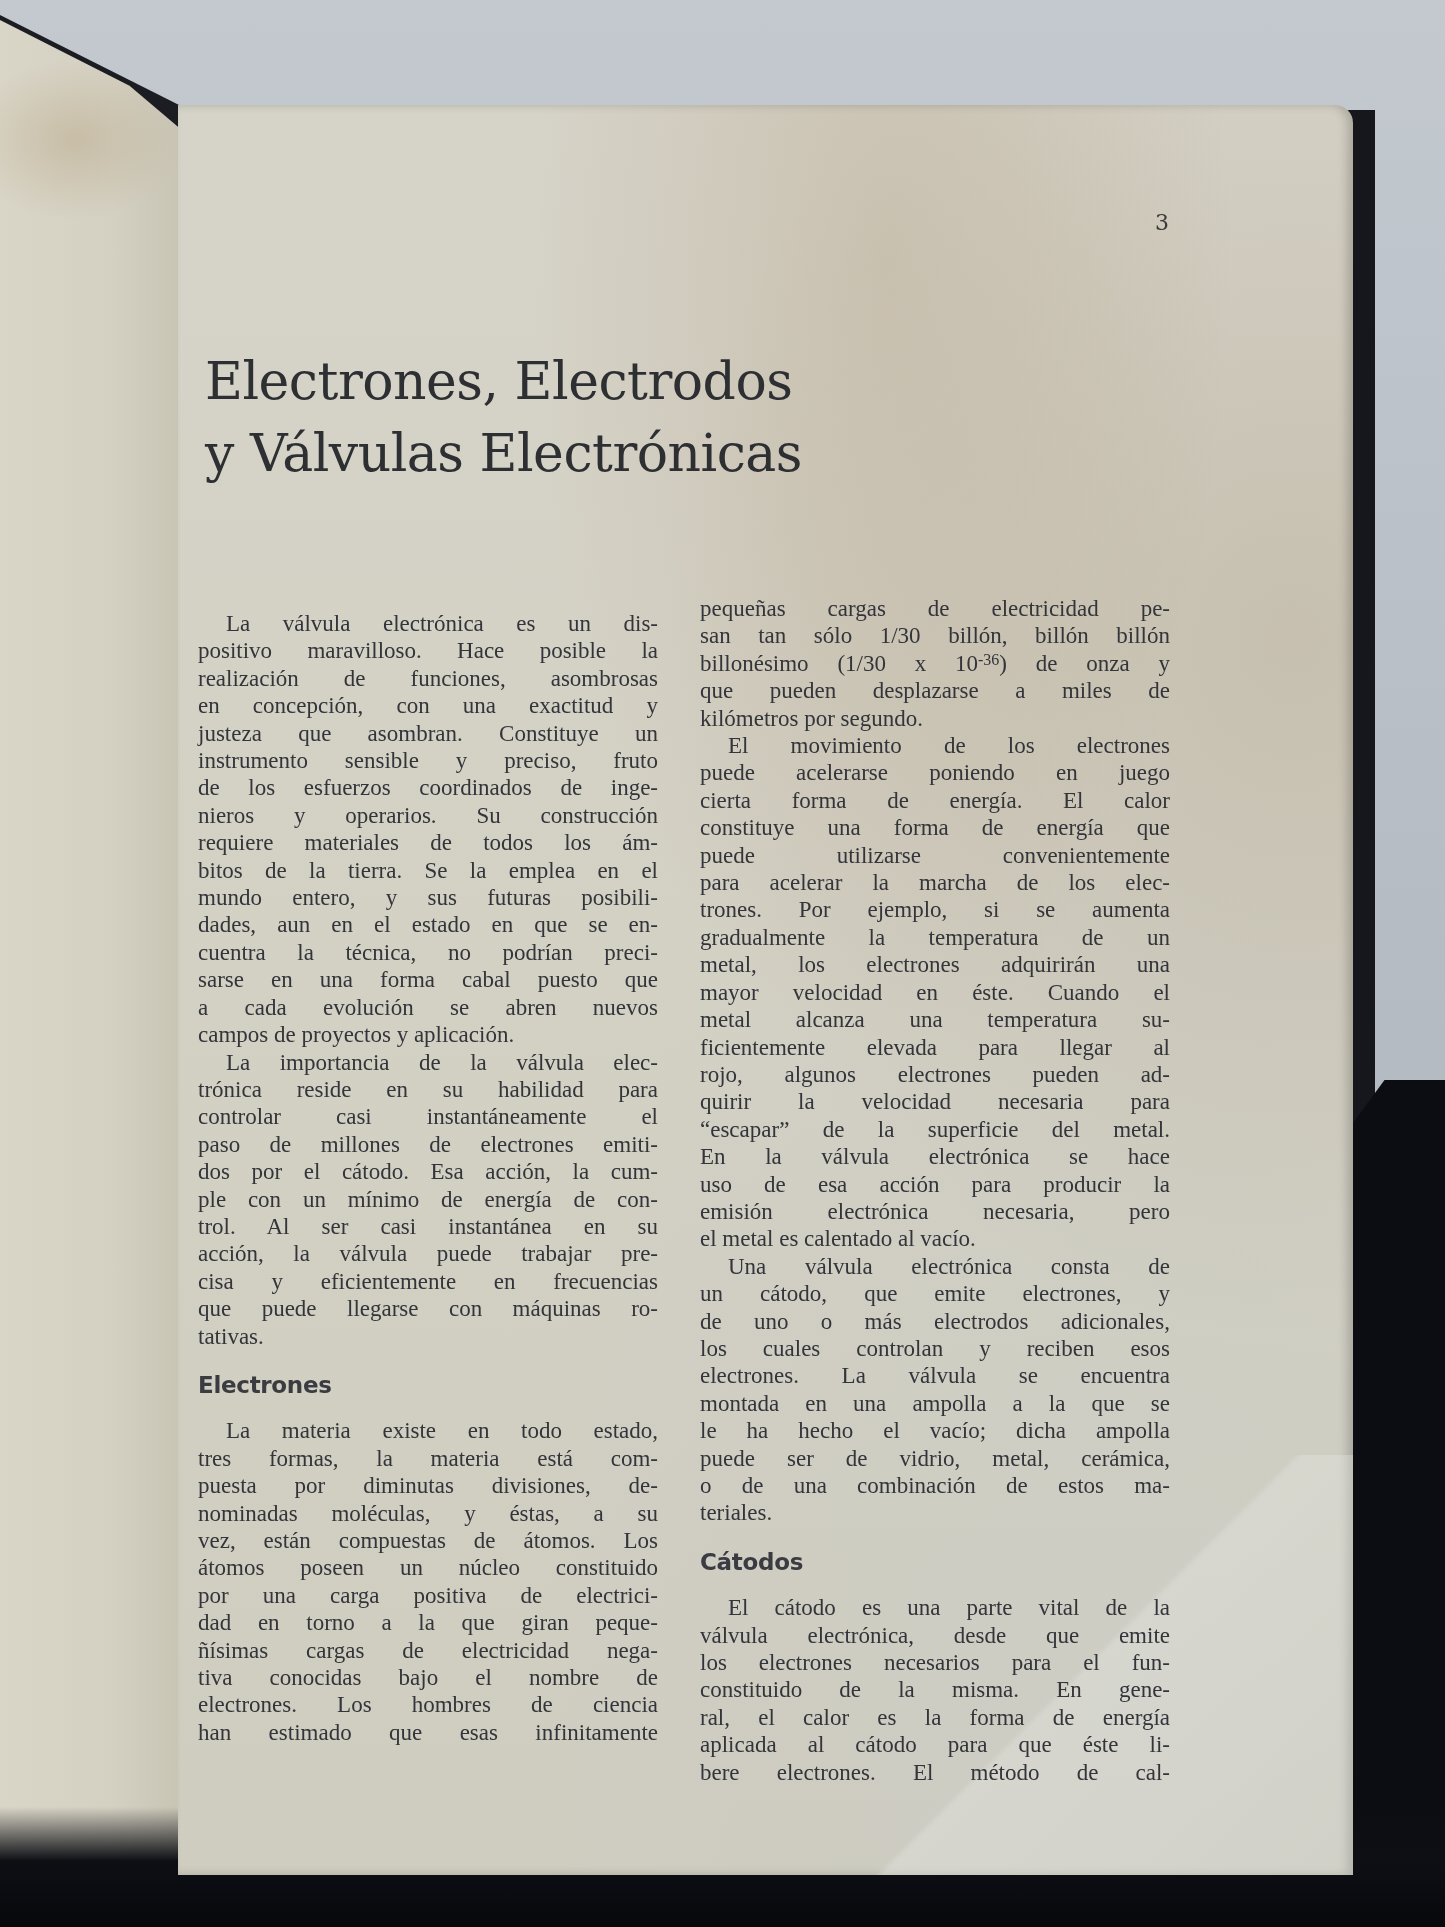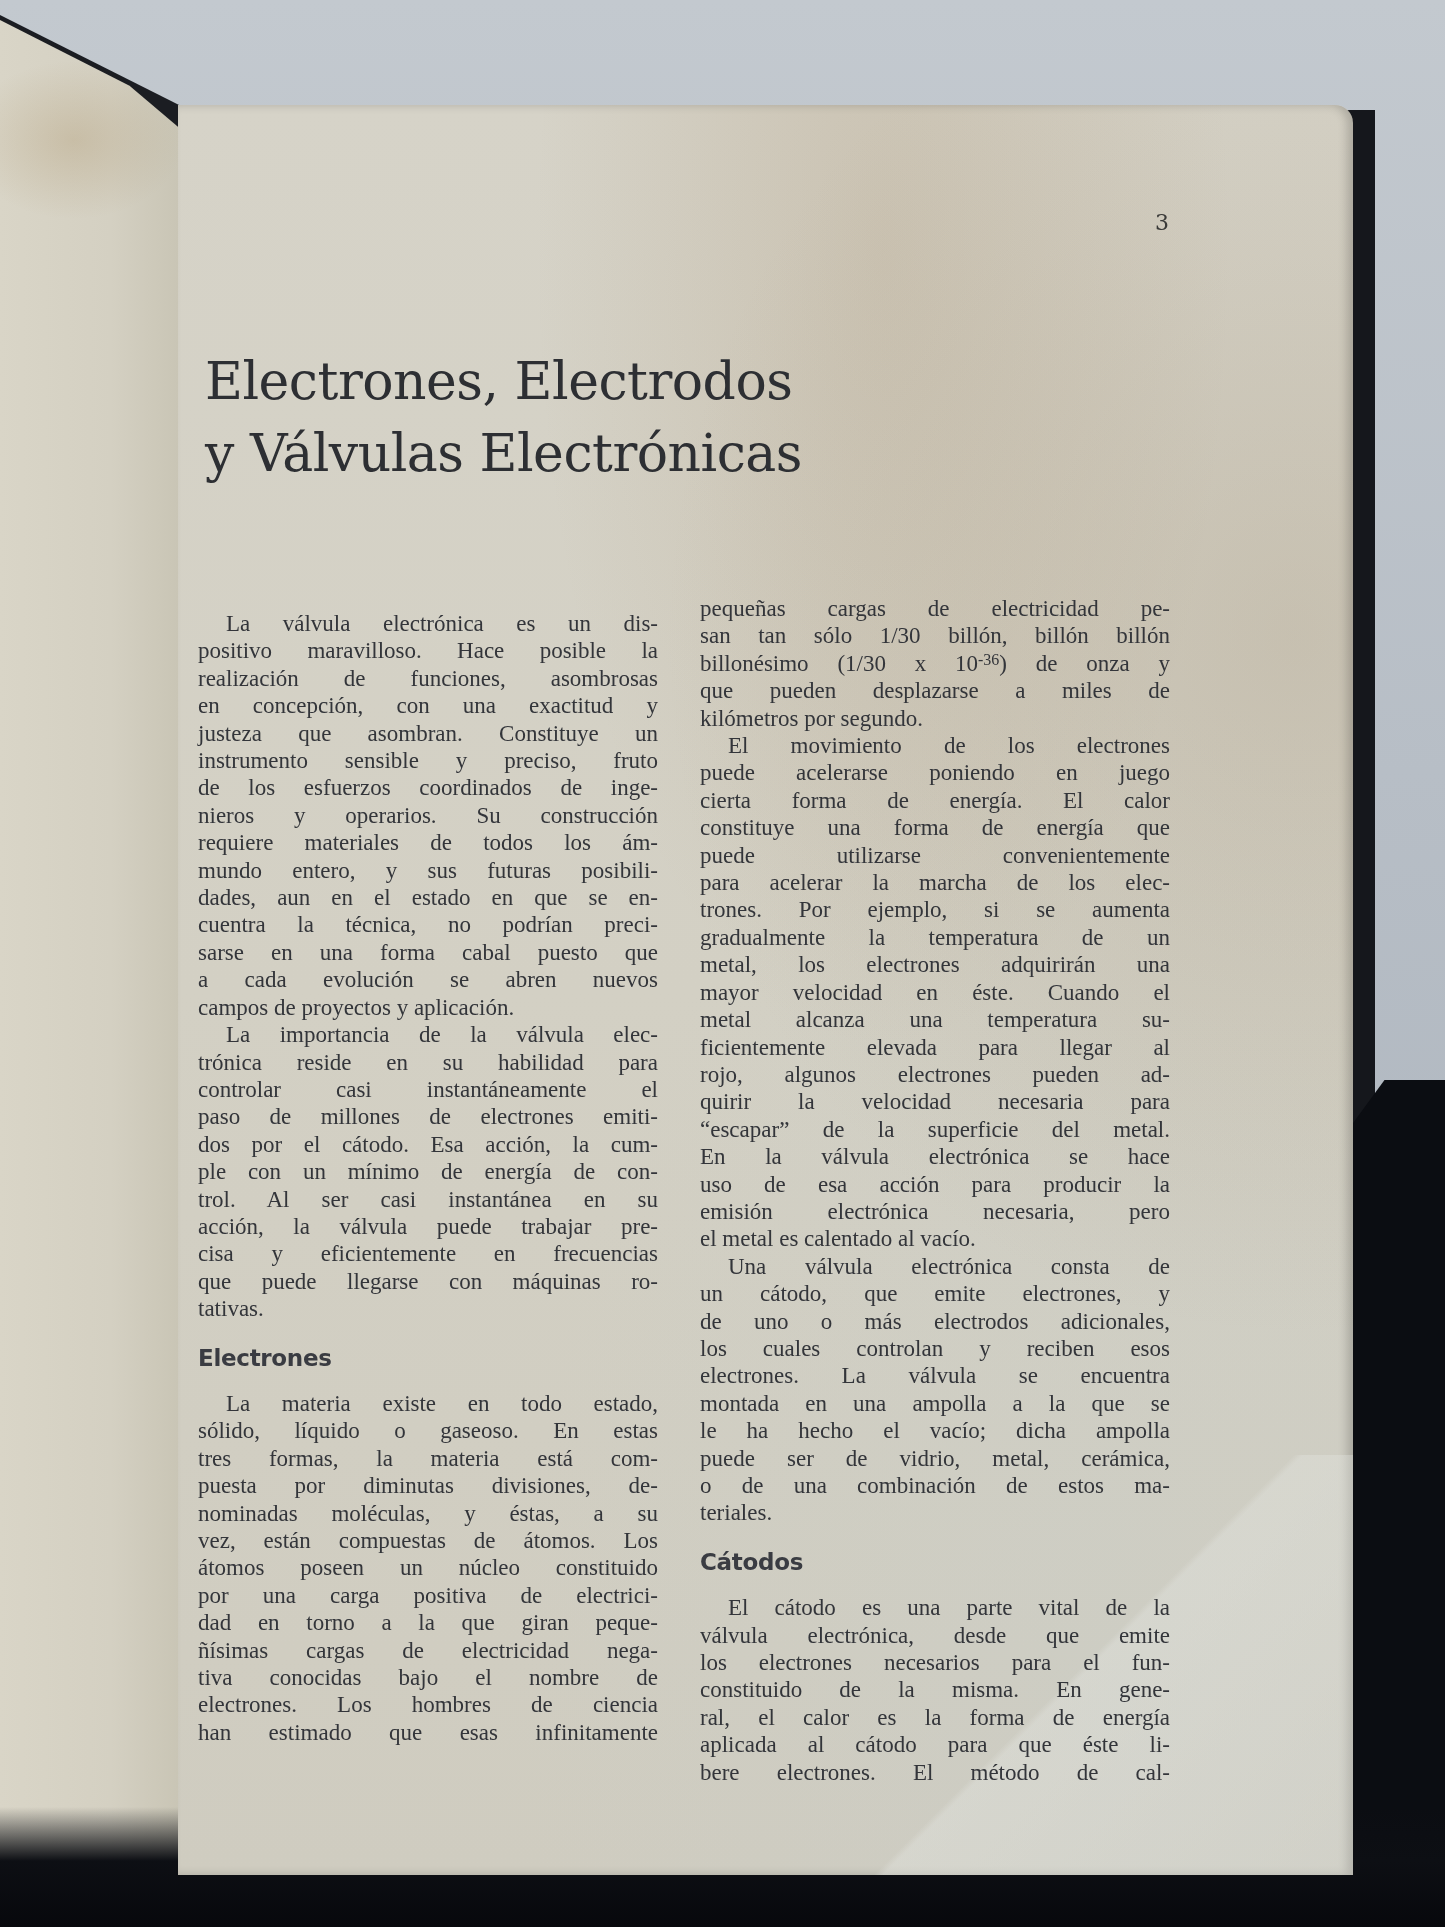--- a/index.html
+++ b/index.html
@@ -107,20 +107,21 @@
     <div>
       <span class="ln indent">La válvula electrónica es un dis-</span>
       <span class="ln">positivo maravilloso. Hace posible la</span>
       <span class="ln">realización de funciones, asombrosas</span>
       <span class="ln">en concepción, con una exactitud y</span>
       <span class="ln">justeza que asombran. Constituye un</span>
       <span class="ln">instrumento sensible y preciso, fruto</span>
       <span class="ln">de los esfuerzos coordinados de inge-</span>
       <span class="ln">nieros y operarios. Su construcción</span>
       <span class="ln">requiere materiales de todos los ám-</span>
+      <span class="ln">bitos de la tierra. Se la emplea en el</span>
       <span class="ln">mundo entero, y sus futuras posibili-</span>
       <span class="ln">dades, aun en el estado en que se en-</span>
       <span class="ln">cuentra la técnica, no podrían preci-</span>
       <span class="ln">sarse en una forma cabal puesto que</span>
       <span class="ln">a cada evolución se abren nuevos</span>
       <span class="ln last">campos de proyectos y aplicación.</span>
     </div>
     <div>
       <span class="ln indent">La importancia de la válvula elec-</span>
       <span class="ln">trónica reside en su habilidad para</span>
@@ -132,21 +133,20 @@
       <span class="ln">acción, la válvula puede trabajar pre-</span>
       <span class="ln">cisa y eficientemente en frecuencias</span>
       <span class="ln">que puede llegarse con máquinas ro-</span>
       <span class="ln last">tativas.</span>
     </div>
 
     <span class="section-heading">Electrones</span>
 
     <div>
       <span class="ln indent">La materia existe en todo estado,</span>
-      <span class="ln">sólido, líquido o gaseoso. En estas</span>
       <span class="ln">tres formas, la materia está com-</span>
       <span class="ln">puesta por diminutas divisiones, de-</span>
       <span class="ln">nominadas moléculas, y éstas, a su</span>
       <span class="ln">vez, están compuestas de átomos. Los</span>
       <span class="ln">átomos poseen un núcleo constituido</span>
       <span class="ln">por una carga positiva de electrici-</span>
       <span class="ln">dad en torno a la que giran peque-</span>
       <span class="ln">ñísimas cargas de electricidad nega-</span>
       <span class="ln">tiva conocidas bajo el nombre de</span>
       <span class="ln">electrones. Los hombres de ciencia</span>

